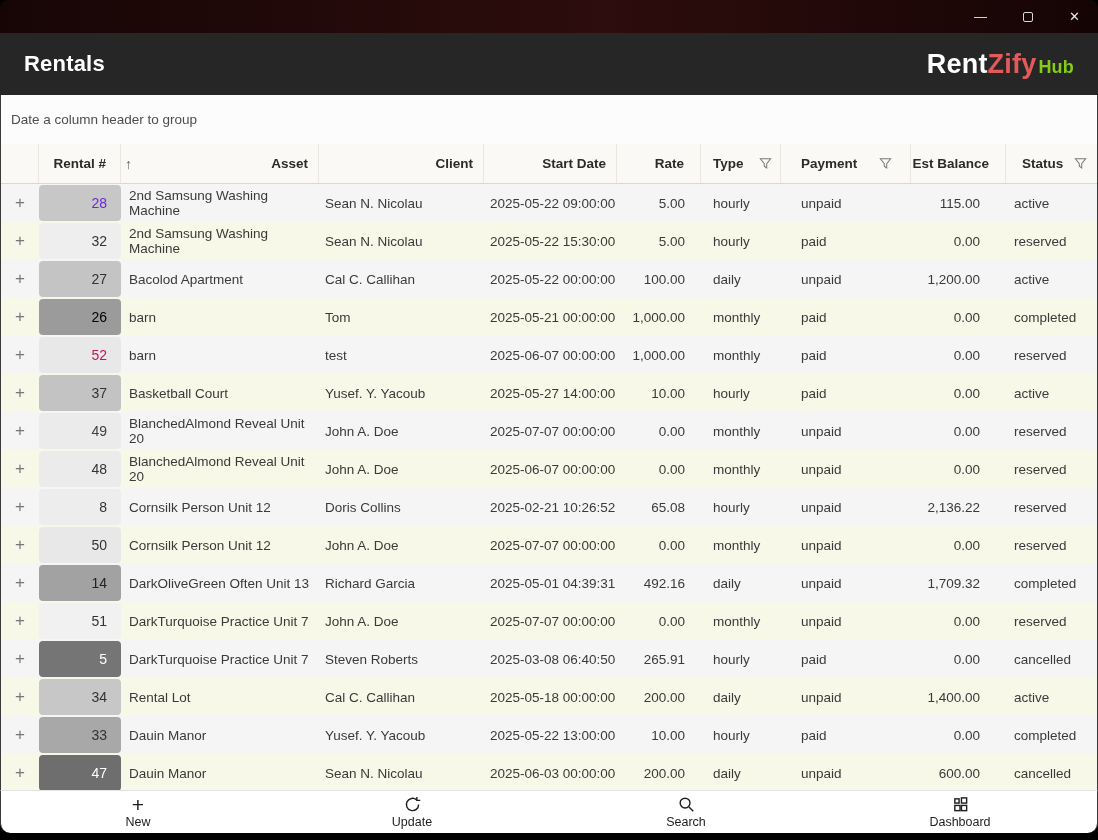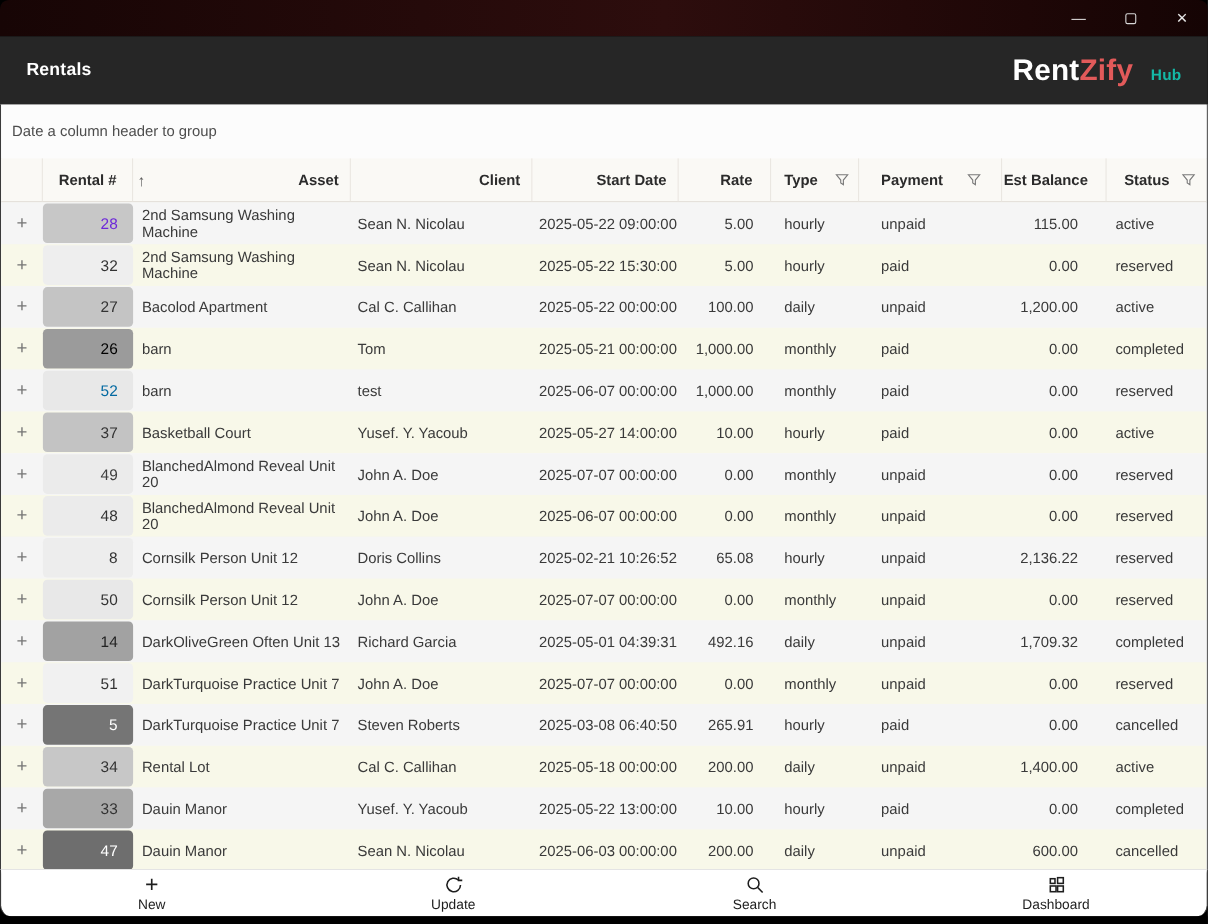--- a/index.html
+++ b/index.html
@@ -10,24 +10,24 @@
   
   .titlebar { height:33px; flex:0 0 33px;
     background:linear-gradient(90deg,#170505 0%,#250a0a 35%,#2d0d0d 55%,#1e0707 85%,#150404 100%);
     border-radius:8px 8px 0 0; display:flex; align-items:center; justify-content:flex-end; }
   .win-btn { width:47px; height:33px; display:flex; align-items:center; justify-content:center;
     color:#e8e8e8; font-size:13px; cursor:default; }
   .maximize-box { width:10px; height:10px; border:1px solid #d8d8d8; border-radius:2px; }
 
   
   .appbar { height:62px; flex:0 0 62px; background:#262626; display:flex; align-items:center; padding:0 24px; }
-  .app-title { color:#ffffff; font-size:16px; font-weight:600; letter-spacing:.2px; }
+  .app-title { color:#ffffff; font-size:22px; font-weight:600; letter-spacing:.2px; }
   .logo { margin-left:auto; display:flex; align-items:baseline; font-weight:700; font-size:27px; letter-spacing:.2px; }
   .logo-rent { color:#ffffff; } .logo-zify { color:#e25a5a; }
-  .logo-hub { color:#14b8a6; font-size:14px; font-weight:600; margin-left:16px; }
+  .logo-hub { color:#84cc16; font-size:18px; font-weight:600; margin-left:2px; }
 
   
   .content { flex:1 1 auto; background:#fbfbfb; border-left:1px solid #3a3a3a; border-right:1px solid #3a3a3a;
     overflow:hidden; display:flex; flex-direction:column; }
   .group-panel { height:49px; flex:0 0 49px; display:flex; align-items:center; padding-left:10px;
     color:#4d4d4d; font-size:13.5px; background:#fcfcfc; }
 
   .grid-header { height:40px; flex:0 0 40px; display:flex; background:#faf9f5;
     border-bottom:1px solid #dcd8d1; font-weight:700; font-size:13.5px; color:#2b2b2b; }
   .hcell { display:flex; align-items:center; border-right:1px solid #eae7e1; }
@@ -210,21 +210,21 @@
     <div class="cell c-type">monthly</div>
     <div class="cell c-payment">paid</div>
     <div class="cell c-balance">0.00</div>
     <div class="cell c-status">completed</div>
   </div>
         <div class="row base">
     <div class="cell c-expand">
             <span class="expand">+</span>
           </div>
     <div class="cell c-rental">
-            <span class="chip" style="background: rgb(232, 232, 232); color: #0369a1;">52</span>
+            <span class="chip" style="background: rgb(232, 232, 232); color: #be185d;">52</span>
           </div>
     <div class="cell c-asset">barn</div>
     <div class="cell c-client">test</div>
     <div class="cell c-start">2025-06-07 00:00:00</div>
     <div class="cell c-rate">1,000.00</div>
     <div class="cell c-type">monthly</div>
     <div class="cell c-payment">paid</div>
     <div class="cell c-balance">0.00</div>
     <div class="cell c-status">reserved</div>
   </div>

